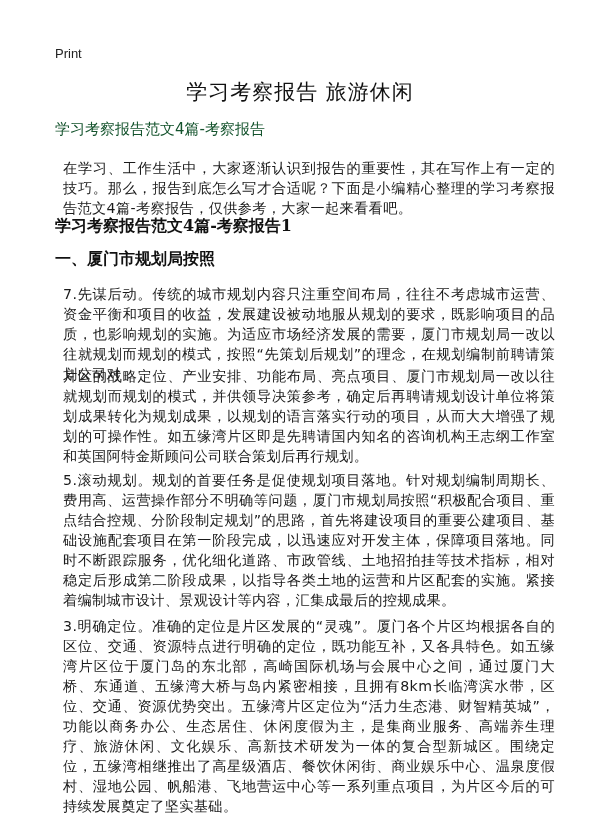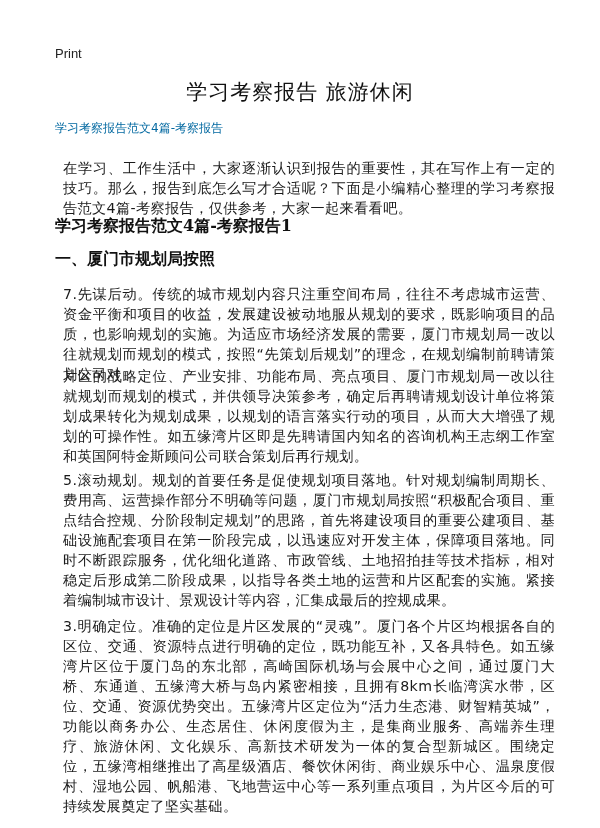--- a/index.html
+++ b/index.html
@@ -12,21 +12,21 @@
       position: absolute; left: 55px; top: 46px;
       font-family: Liberation Sans, sans-serif;
       font-size: 13px; color: #222;
     }
     .title {
       position: absolute; left: 0; width: 600px; top: 78px;
       text-align: center; font-size: 21px; font-weight: normal; color: #111;
       letter-spacing: 1px; margin: 0;
     }
     .subtitle {
-      position: absolute; left: 55px; top: 120px; font-size: 12px; color: #0369a1;
+      position: absolute; left: 55px; top: 120px; font-size: 15px; color: #14532d;
     }
     .para {
       position: absolute; left: 55px; width: 492px;
       font-size: 14.2px; line-height: 20px; color: #1a1a1a; margin: 8px;
       text-align: justify; letter-spacing: 0.35px;
     }
     .h-bold {
       position: absolute; left: 55px; font-size: 16px; font-weight: bold;
       color: #111; margin: 0;
       font-family: "DejaVu Serif", "Liberation Serif", serif;

